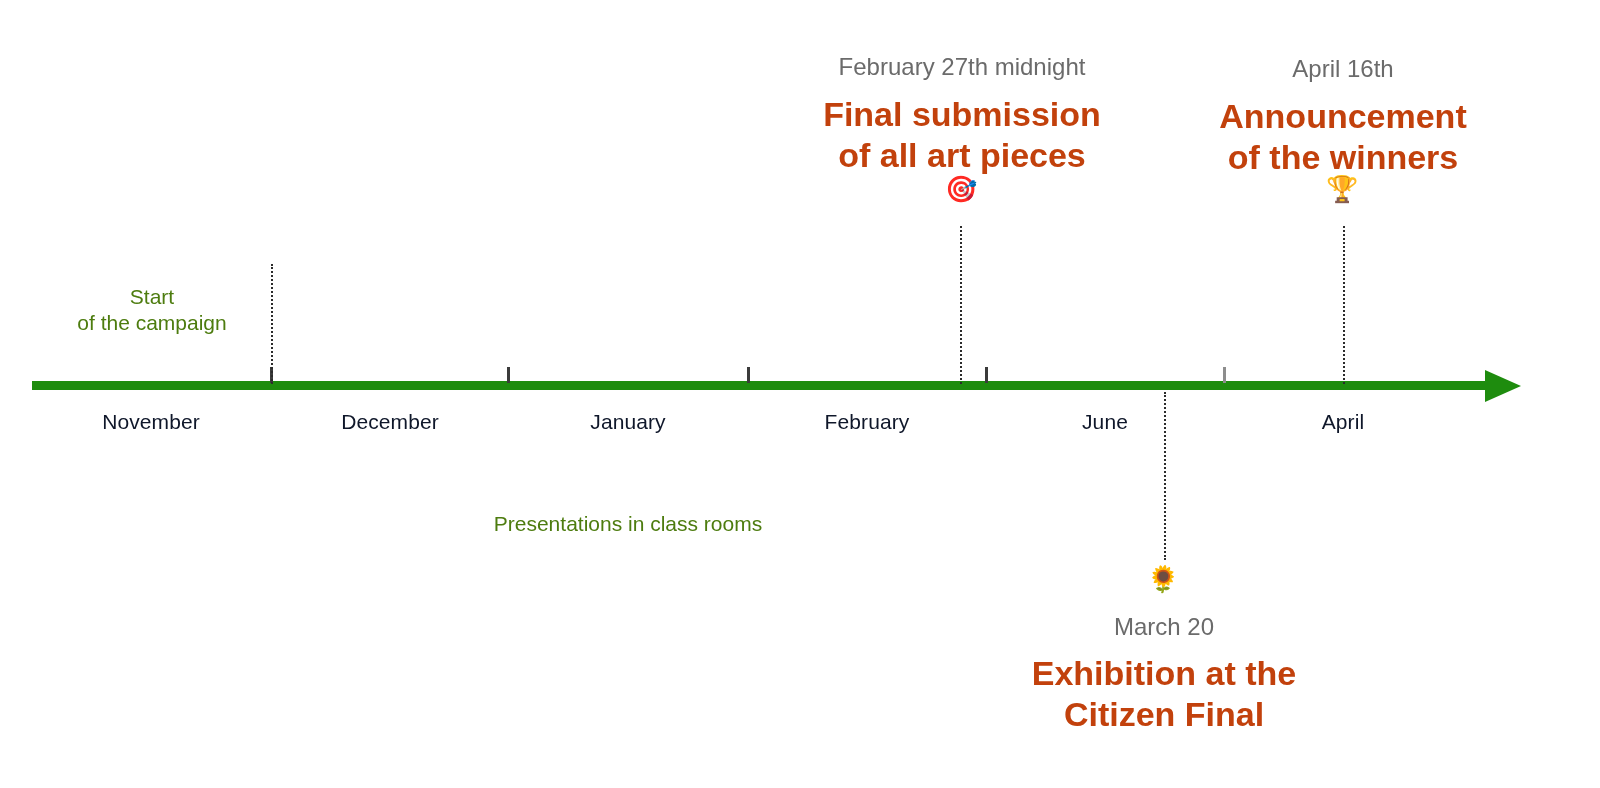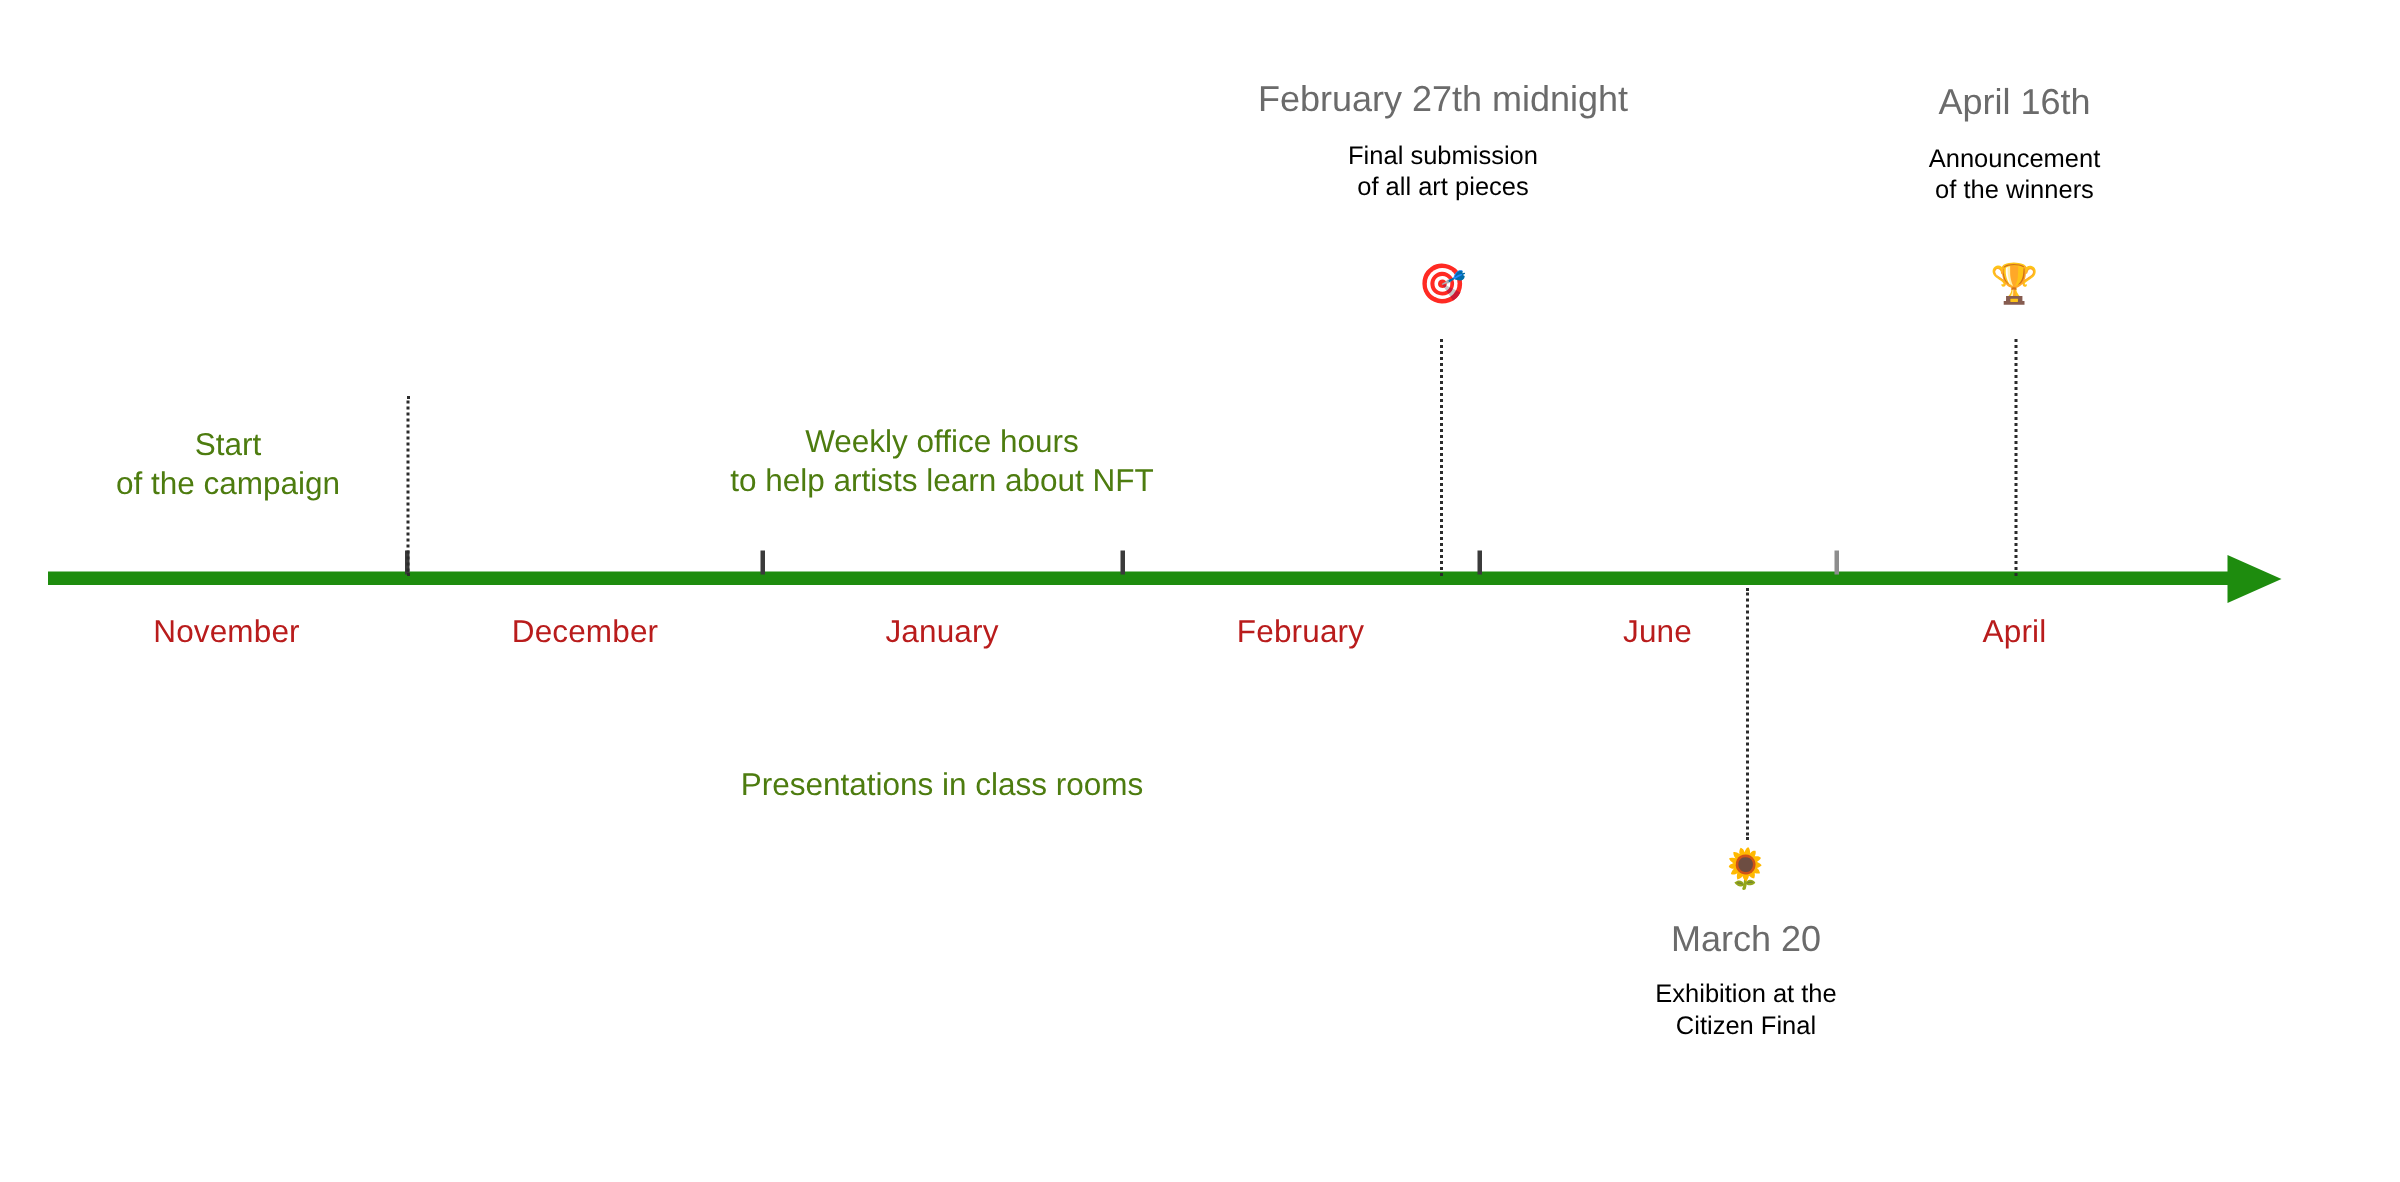--- a/index.html
+++ b/index.html
@@ -60,35 +60,35 @@
   .label {
     position: absolute;
     text-align: center;
     line-height: 1.22;
     white-space: pre-line;
   }
   .month {
     position: absolute;
     text-align: center;
     font-size: 21px;
-    color: #b91c1c;
+    color: #0f172a;
     letter-spacing: 0.1px;
   }
   .note {
     font-size: 21px;
     color: #4d7c0f;
   }
   .date {
     font-size: 24px;
     color: #6b6b6b;
   }
   .headline {
-    font-size: 17px;
-    font-weight: normal;
-    color: #000000;
+    font-size: 34px;
+    font-weight: bold;
+    color: #c2410c;
   }
   .emoji {
     position: absolute;
     font-size: 26px;
     text-align: center;
     line-height: 1;
   }
 </style>
 </head>
 <body>
@@ -115,22 +115,20 @@
   <div class="emoji" style="left:912px; top:176px; width:100px;">🎯</div>
 
   <div class="label date" style="left:1143px; top:54px; width:400px;">April 16th</div>
   <div class="label headline" style="left:1143px; top:96px; width:400px;">Announcement
 of the winners</div>
   <div class="emoji" style="left:1293px; top:176px; width:100px;">🏆</div>
 
   <div class="label note" style="left:2px; top:284px; width:300px;">Start
 of the campaign</div>
 
-  <div class="label note" style="left:428px; top:282px; width:400px;">Weekly office hours
-to help artists learn about NFT</div>
 
   <div class="month" style="left:51px; top:410px; width:200px;">November</div>
   <div class="month" style="left:290px; top:410px; width:200px;">December</div>
   <div class="month" style="left:528px; top:410px; width:200px;">January</div>
   <div class="month" style="left:767px; top:410px; width:200px;">February</div>
   <div class="month" style="left:1005px; top:410px; width:200px;">June</div>
   <div class="month" style="left:1243px; top:410px; width:200px;">April</div>
 
   <div class="label note" style="left:428px; top:511px; width:400px;">Presentations in class rooms</div>
 

